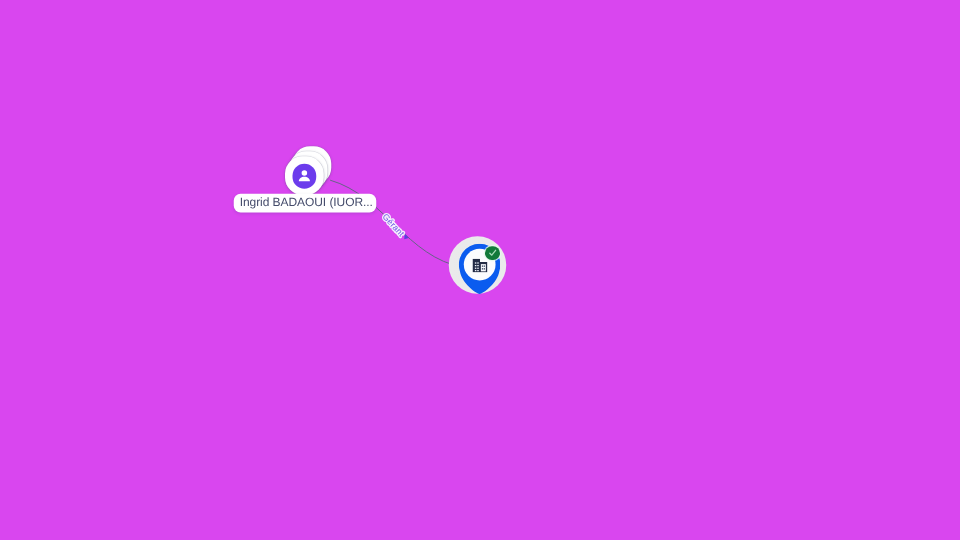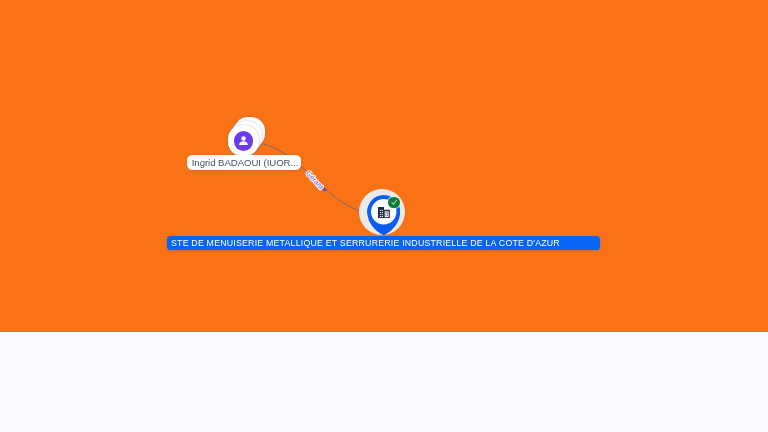--- a/index.html
+++ b/index.html
@@ -1,18 +1,18 @@
 <!DOCTYPE html>
 <html><head>
 <meta charset="utf-8">
 <style>
   html,body{margin:0;padding:0;}
   body{width:768px;height:432px;background:#f9f9fe;overflow:hidden;
        font-family:"Liberation Sans", sans-serif;-webkit-font-smoothing:antialiased;}
-  #stage{position:relative;width:768px;height:332px;background:#f97316;}
+  #stage{position:relative;width:768px;height:432px;background:#d946ef;}
   svg.layer{position:absolute;left:0;top:0;width:768px;height:432px;overflow:visible;}
 
   
   .person-node{position:absolute;left:227.5px;top:124.8px;width:31px;height:31.5px;}
   .pcard{position:absolute;width:31px;height:31.5px;border-radius:14px;background:#fff;
          box-shadow:0 0.6px 2.2px rgba(55,60,95,.34), 0 0 0 .35px rgba(120,125,150,.22);}
   .pcard.c3{left:6.4px;top:-8px;}
   .pcard.c2{left:3.2px;top:-4px;}
   .pcard.c1{left:0px;top:0px;}
   .pavatar{position:absolute;left:6.0px;top:6.3px;width:19.8px;height:19.8px;border-radius:50%;
@@ -86,23 +86,20 @@
         <rect x="9.0" y="7.6" width="1.0" height="1.0"></rect>
       </g>
     </svg>
   </div>
   <div class="badge">
     <svg width="8.2" height="8.2" viewBox="0 0 24 24" fill="none" stroke="#a8dcb8" stroke-width="3" stroke-linecap="round" stroke-linejoin="round">
       <path d="M5.5 13.5 L10 18 L19 6.5"></path>
     </svg>
   </div>
 
-  <div class="company-label">
-    <span>STE DE MENUISERIE METALLIQUE ET SERRURERIE INDUSTRIELLE DE LA COTE D'AZUR</span>
-  </div>
 
   <svg class="layer" viewBox="0 0 768 432">
     <path d="M 323.6,186.8 L 327.0,190.4 L 323.4,191.3 Z" fill="#5b3de0"></path>
     <g transform="rotate(47.1 305.5 173.6)">
       <text x="305.5" y="173.6" font-family="Liberation Sans, sans-serif" font-size="6.9" fill="none" stroke="#f9f9fe" stroke-width="2.2" stroke-opacity="0.92" stroke-linejoin="round" letter-spacing="0.15">Gérant</text>
       <text x="305.5" y="173.6" font-family="Liberation Sans, sans-serif" font-size="6.9" fill="#6b55e6" letter-spacing="0.15">Gérant</text>
     </g>
   </svg>
 
 </div>

